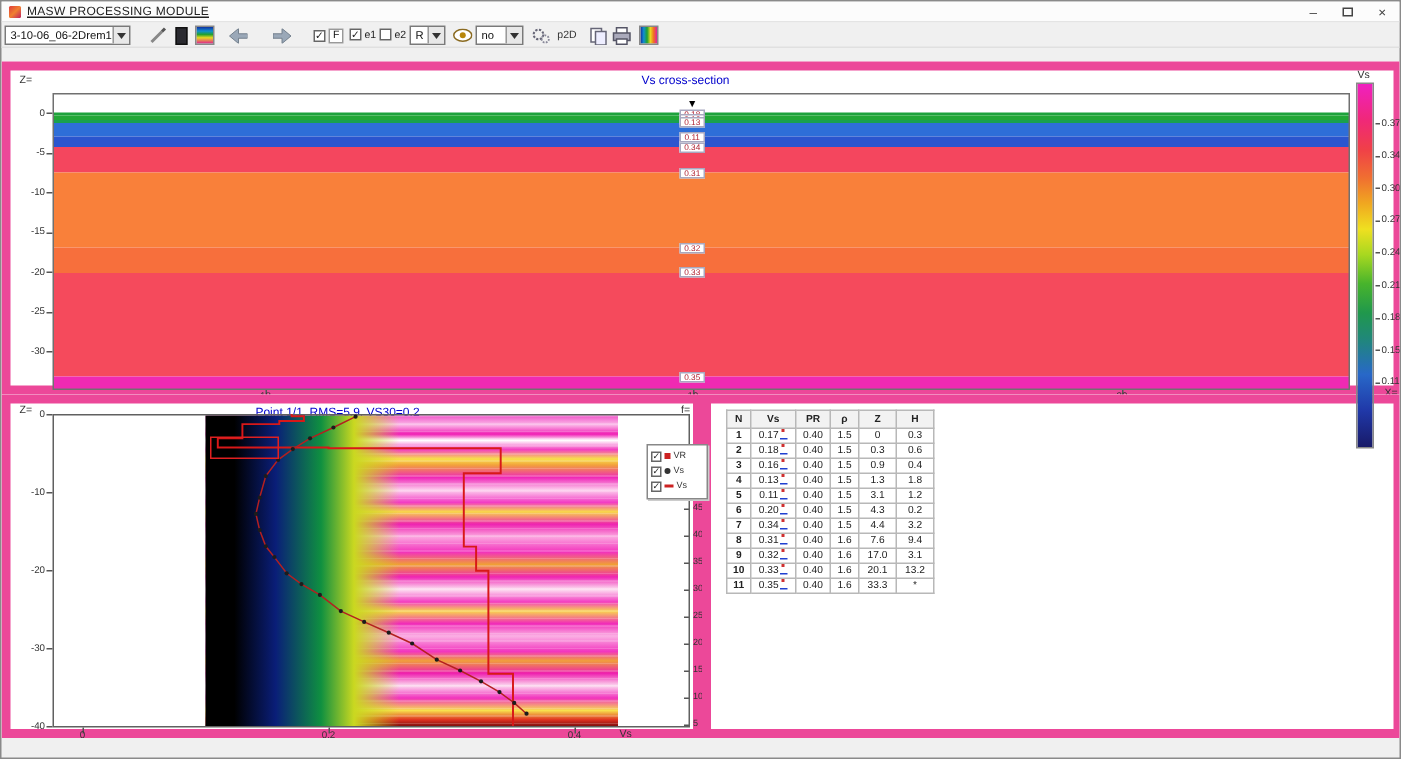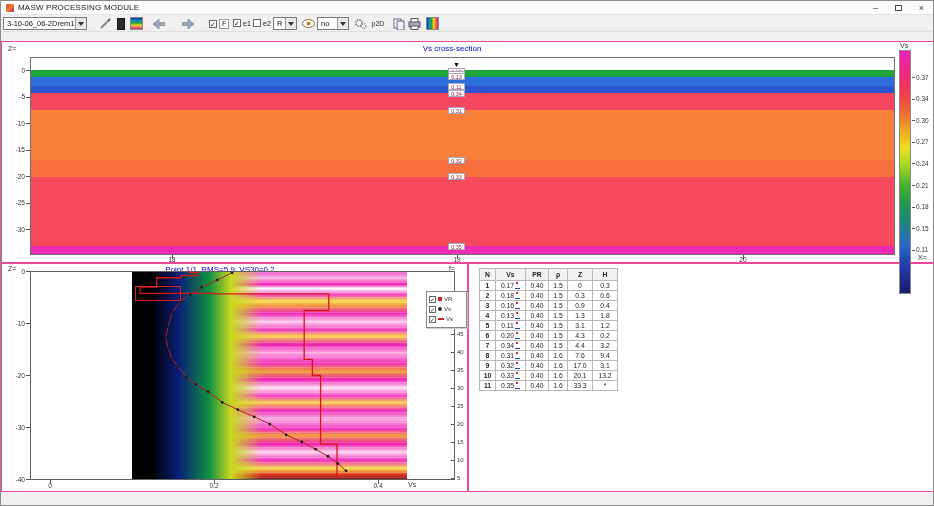--- a/index.html
+++ b/index.html
@@ -6,41 +6,41 @@
   *{box-sizing:border-box;}
   .window{
     position:relative;width:934px;height:506px;background:#f0f0f0;
     font-family:"Liberation Sans",sans-serif;color:#111;overflow:hidden;
     border:1px solid #8a8a8a;
   }
   .abs{position:absolute;}
   
   .titlebar{height:14px;background:#fcfcfc;display:flex;align-items:center;border-bottom:1px solid #e4e4e4;}
   .app-icon{width:8px;height:8px;margin:0 4px 0 5px;background:linear-gradient(135deg,#e03a3a 0%,#f08030 50%,#c02060 100%);border-radius:1px;}
-  .title-text{font-size:8px;color:#222;letter-spacing:.2px;}
+  .title-text{font-size:8px;color:#222;letter-spacing:.2px;text-decoration:underline;}
   .win-controls{margin-left:auto;display:flex;height:14px;}
   .win-btn{width:23px;height:14px;display:flex;align-items:center;justify-content:center;font-size:9px;color:#444;}
   .maxglyph{width:7px;height:6px;border:1px solid #444;display:block;}
   
   .menubar{height:11px;background:#f0f0f0;display:flex;align-items:center;}
   .menu-item{font-size:8px;padding:0 5px;color:#222;}
   .toolbar{height:17px;background:#f0f0f0;position:relative;border-bottom:1px solid #e0e0e0;}
   .combo{position:absolute;top:2px;height:13px;background:#fff;border:1px solid #7a7a7a;font-size:7.5px;display:flex;align-items:center;}
   .combo .val{padding:0 3px;white-space:nowrap;overflow:hidden;flex:1;}
   .combo .drop{width:11px;height:100%;background:#e8e8e8;border-left:1px solid #9a9a9a;display:flex;align-items:center;justify-content:center;}
   .tri-down{width:0;height:0;border-left:3px solid transparent;border-right:3px solid transparent;border-top:4px solid #333;}
   .tbtn{position:absolute;top:1px;width:15px;height:15px;display:flex;align-items:center;justify-content:center;}
   .cbx{width:8px;height:8px;background:#fff;border:1px solid #666;font-size:7px;line-height:7px;text-align:center;color:#222;display:inline-block;}
   .cbx-lab{font-size:7px;color:#222;margin-left:2px;}
   .cb-wrap{position:absolute;top:4px;display:flex;align-items:center;}
   .mini-box{display:inline-block;border:1px solid #999;background:#fff;font-size:7px;line-height:8px;padding:0 2px;margin-left:2px;}
   .icon-rainbow{width:13px;height:13px;background:linear-gradient(to right,#1030a0 0%,#1090d0 20%,#20a030 40%,#e8d820 60%,#f07020 80%,#e020a0 100%);border:1px solid #888;}
   .p2d{font-size:7px;color:#333;}
   
-  .panel{position:absolute;background:#fff;border:1px solid #ec4899;}
+  .panel{position:absolute;background:#fff;border:6px solid #ec4899;}
   #top-panel{left:0;top:40px;width:934px;height:222px;}
   #bl-panel{left:0;top:262px;width:467px;height:229px;}
   #br-panel{left:467px;top:262px;width:467px;height:229px;}
   .chart-title{position:absolute;font-size:8px;color:#0000cc;text-align:center;}
   .axis-name{position:absolute;font-size:7px;color:#333;}
   .tick-label{position:absolute;font-size:6.5px;color:#333;}
   .tick-mark{position:absolute;background:#555;}
   .plot-frame{position:absolute;border:1px solid #707070;z-index:5;pointer-events:none;}
   .cs-layer{position:absolute;z-index:1;}
   .cs-marker{position:absolute;z-index:6;width:17px;height:7px;background:#fff;border:1px solid #a8a8c0;

